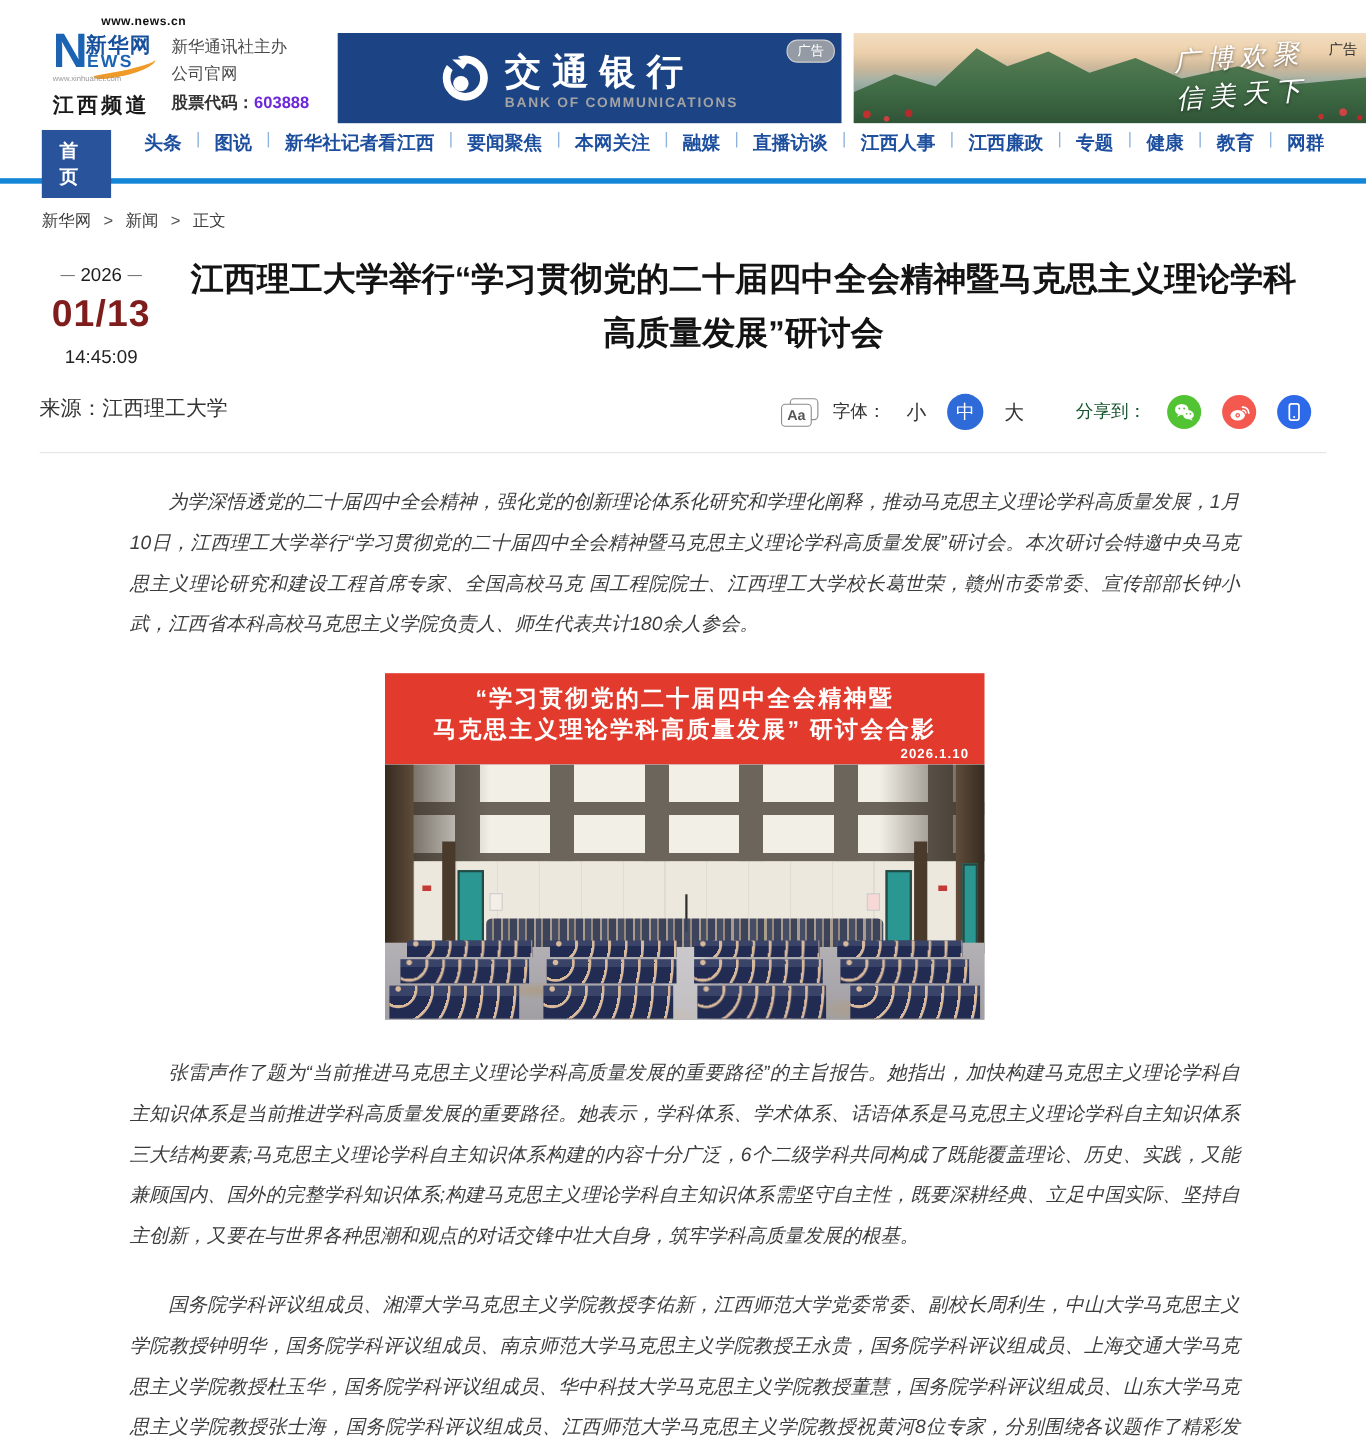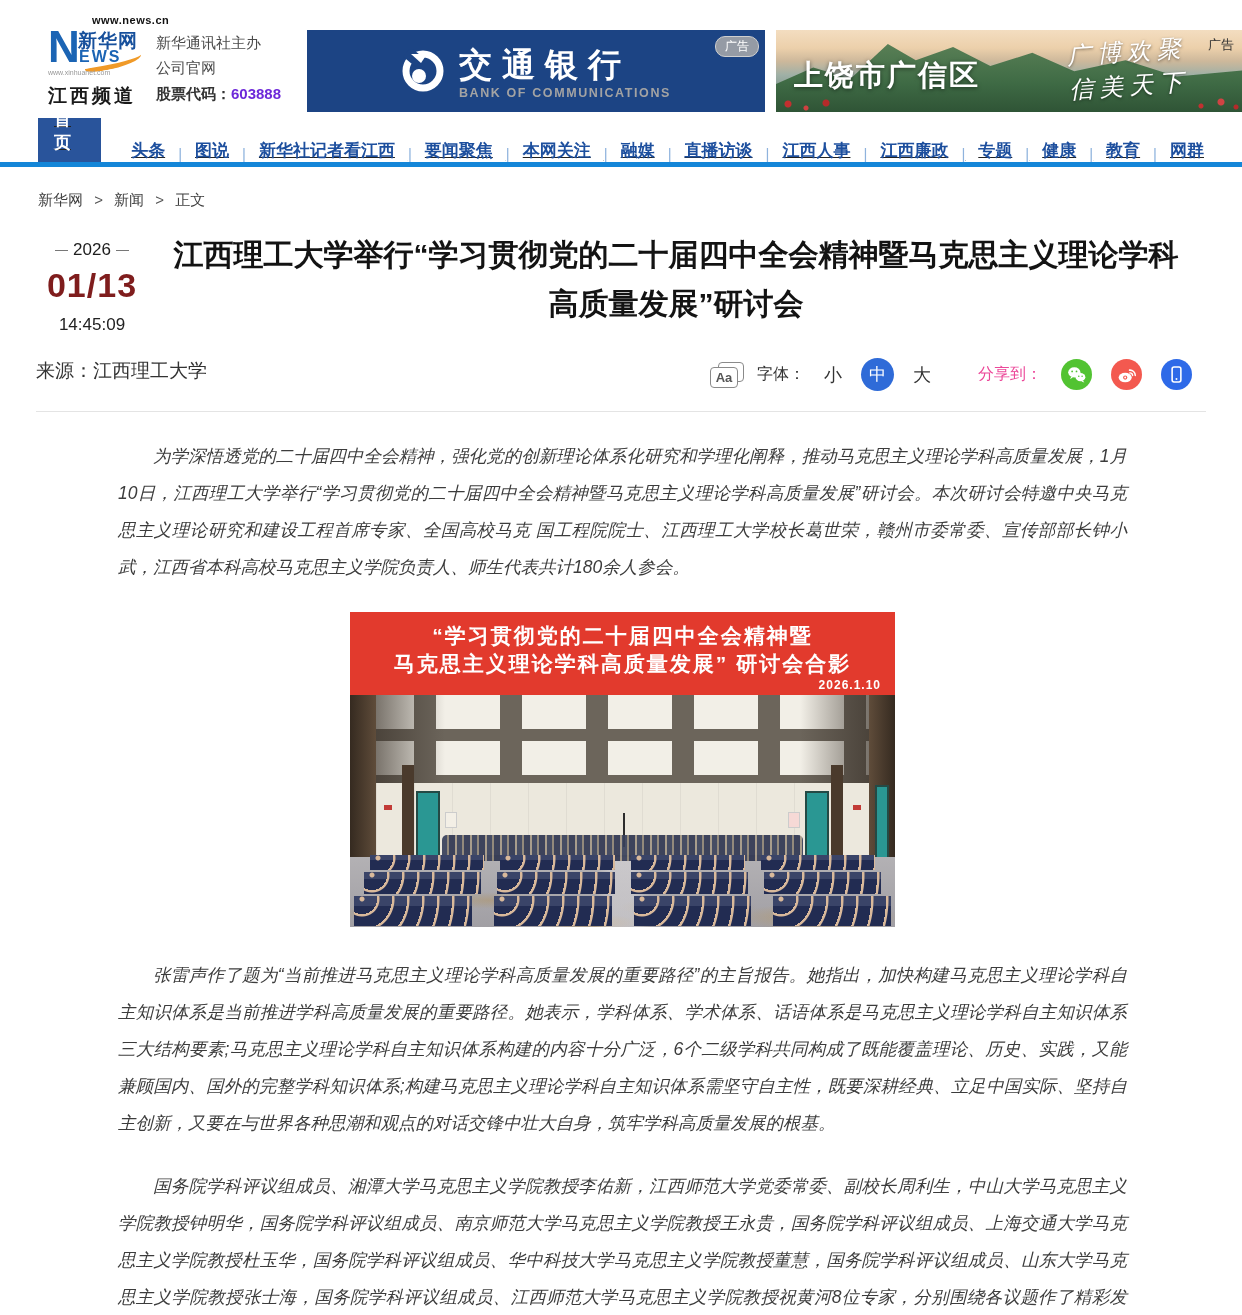--- a/index.html
+++ b/index.html
@@ -51,21 +51,21 @@
       radial-gradient(circle 3px at 460px 13px, #b52a2a 0 2px, transparent 3px); }
   .region-name { position:absolute; left:18px; top:26px; font-size:29px; font-weight:bold; color:#fff;
     letter-spacing:2px; text-shadow:0 1px 4px rgba(0,0,0,.55); }
   .region-slogan { position:absolute; right:54px; top:6px; text-align:right; color:#fff;
     font-family:"DejaVu Serif","Liberation Serif",serif; font-style:italic;
     text-shadow:0 1px 3px rgba(0,0,0,.5); transform:rotate(-4deg); }
   .region-slogan .s1 { font-size:24px; letter-spacing:6px; }
   .region-slogan .s2 { font-size:24px; letter-spacing:6px; margin-top:2px; padding-right:-10px; }
   .ad-tag-plain { position:absolute; right:8px; top:6px; color:#333; font-size:13px; }
   
-  .nav { height:44px; display:flex; align-items:flex-end; padding:0 38px; background:#fff;text-decoration:underline; }
+  .nav { height:44px; display:flex; align-items:flex-start; padding:0 38px; background:#fff; }
   .nav-home { background:#29549b; color:#fff; font-size:17px; font-weight:bold; padding:8px 16px; margin-right:30px; cursor:pointer; }
   .nav-item { color:#1d4f9e; font-size:17px; font-weight:600; cursor:pointer; text-decoration:none; white-space:nowrap; }
   .nav-sep { color:#8fb3dd; font-size:15px; margin:0 13px; font-weight:400; }
   .blue-bar { height:5px; background:#1486d8; }
   
   .breadcrumb { margin:24px 0 0 38px; font-size:15px; color:#3f3f3f; }
   .breadcrumb a { color:#3f3f3f; text-decoration:none; cursor:pointer; }
   .crumb-sep { margin:0 7px; color:#555; }
   
   .article-header { position:relative; padding:20px 50px 0 160px; }
@@ -77,21 +77,21 @@
   .source-line { position:absolute; left:36px; top:148px; font-size:19px; color:#333; white-space:nowrap; }
   .title { text-align:center; font-size:30px; font-weight:bold; color:#131313; line-height:49px; }
   .toolbar { margin-top:30px; display:flex; align-items:center; justify-content:flex-end; gap:13px; }
   .aa-icon { position:relative; width:34px; height:26px; }
   .aa-icon .back { position:absolute; right:0; top:0; width:26px; height:20px; border:1.5px solid #8a8a8a; border-radius:4px; background:#fff; }
   .aa-icon .front { position:absolute; left:0; bottom:0; width:28px; height:21px; border:1.5px solid #8a8a8a; border-radius:4px;
     background:#fff; font-size:13px; color:#555; text-align:center; line-height:19px; font-weight:bold; }
   .tool-label { font-size:16px; color:#333; }
   .font-opt { font-size:18px; color:#333; cursor:pointer; padding:0 6px; }
   .font-opt.active { background:#2f6bd8; color:#fff; border-radius:50%; width:33px; height:33px; line-height:33px; text-align:center; padding:0; font-size:17px; }
-  .share-label { font-size:16px; color:#ec4899; margin-left:28px; }
+  .share-label { font-size:16px; color:#14532d; margin-left:28px; }
   .share-circle { width:31px; height:31px; border-radius:50%; display:flex; align-items:center; justify-content:center; cursor:pointer; margin-left:6px; }
   .share-wechat { background:#52c332; }
   .share-weibo { background:#f3594f; }
   .share-mobile { background:#2e6ae8; }
   .divider { border-top:1px solid #e4e4e4; margin:20px 36px 0; }
   
   .article-body { padding:26px 115px 0 118px; }
   .article-body p { font-size:17.5px; color:#3c3c3c; line-height:37px; text-align:justify; text-indent:2em; margin-bottom:26px;font-style:italic; }
   
   figure { width:545px; margin:8px auto 30px; }
@@ -174,21 +174,20 @@
         <div class="bank-en">BANK OF COMMUNICATIONS</div>
       </div>
     </div>
     <span class="ad-tag-pill">广告</span>
   </div>
 
   <div class="ad-region">
     <div class="mtn mtn-far"></div>
     <div class="mtn mtn-near"></div>
     <div class="flowers"></div>
-    <div class="region-name">上饶市广信区</div>
     <div class="region-slogan">
       <div class="s1">广博欢聚</div>
       <div class="s2">信美天下</div>
     </div>
     <span class="ad-tag-plain">广告</span>
   </div>
 </div>
 
 <div class="nav">
   <a class="nav-home">首页</a>

